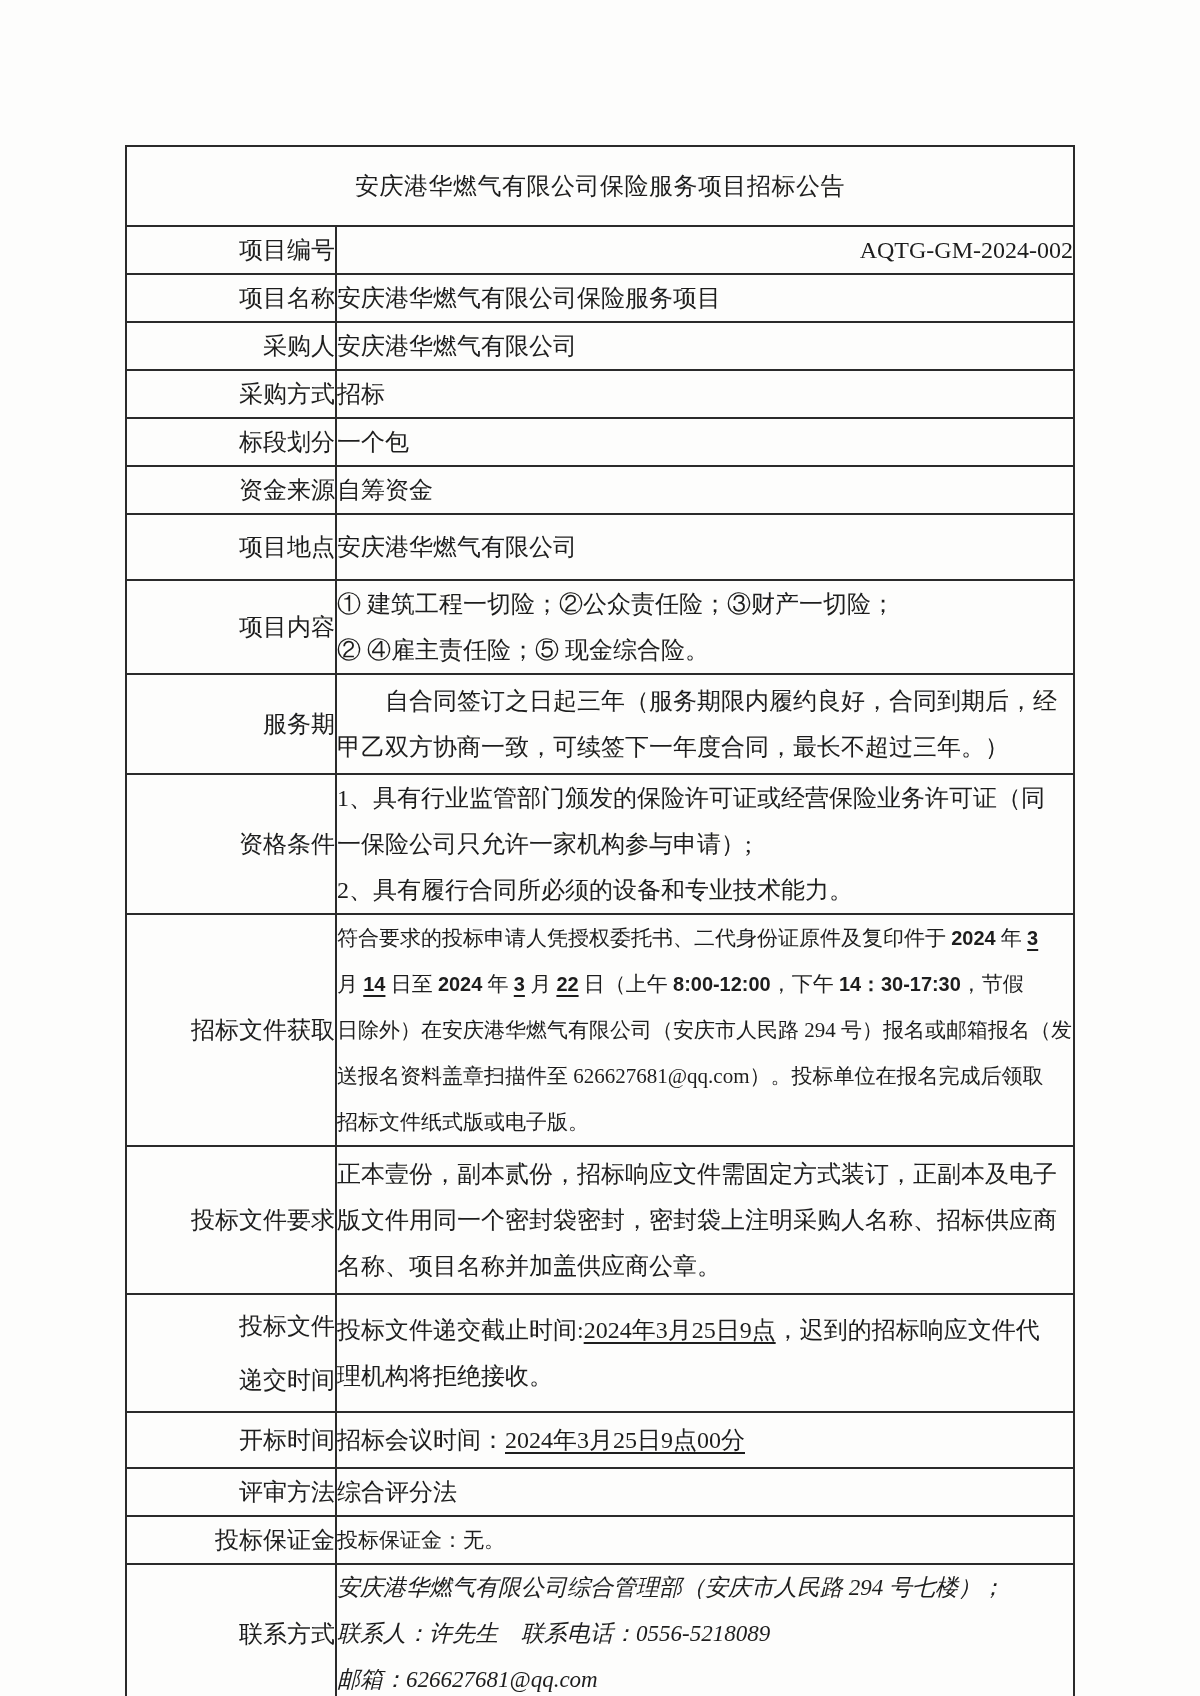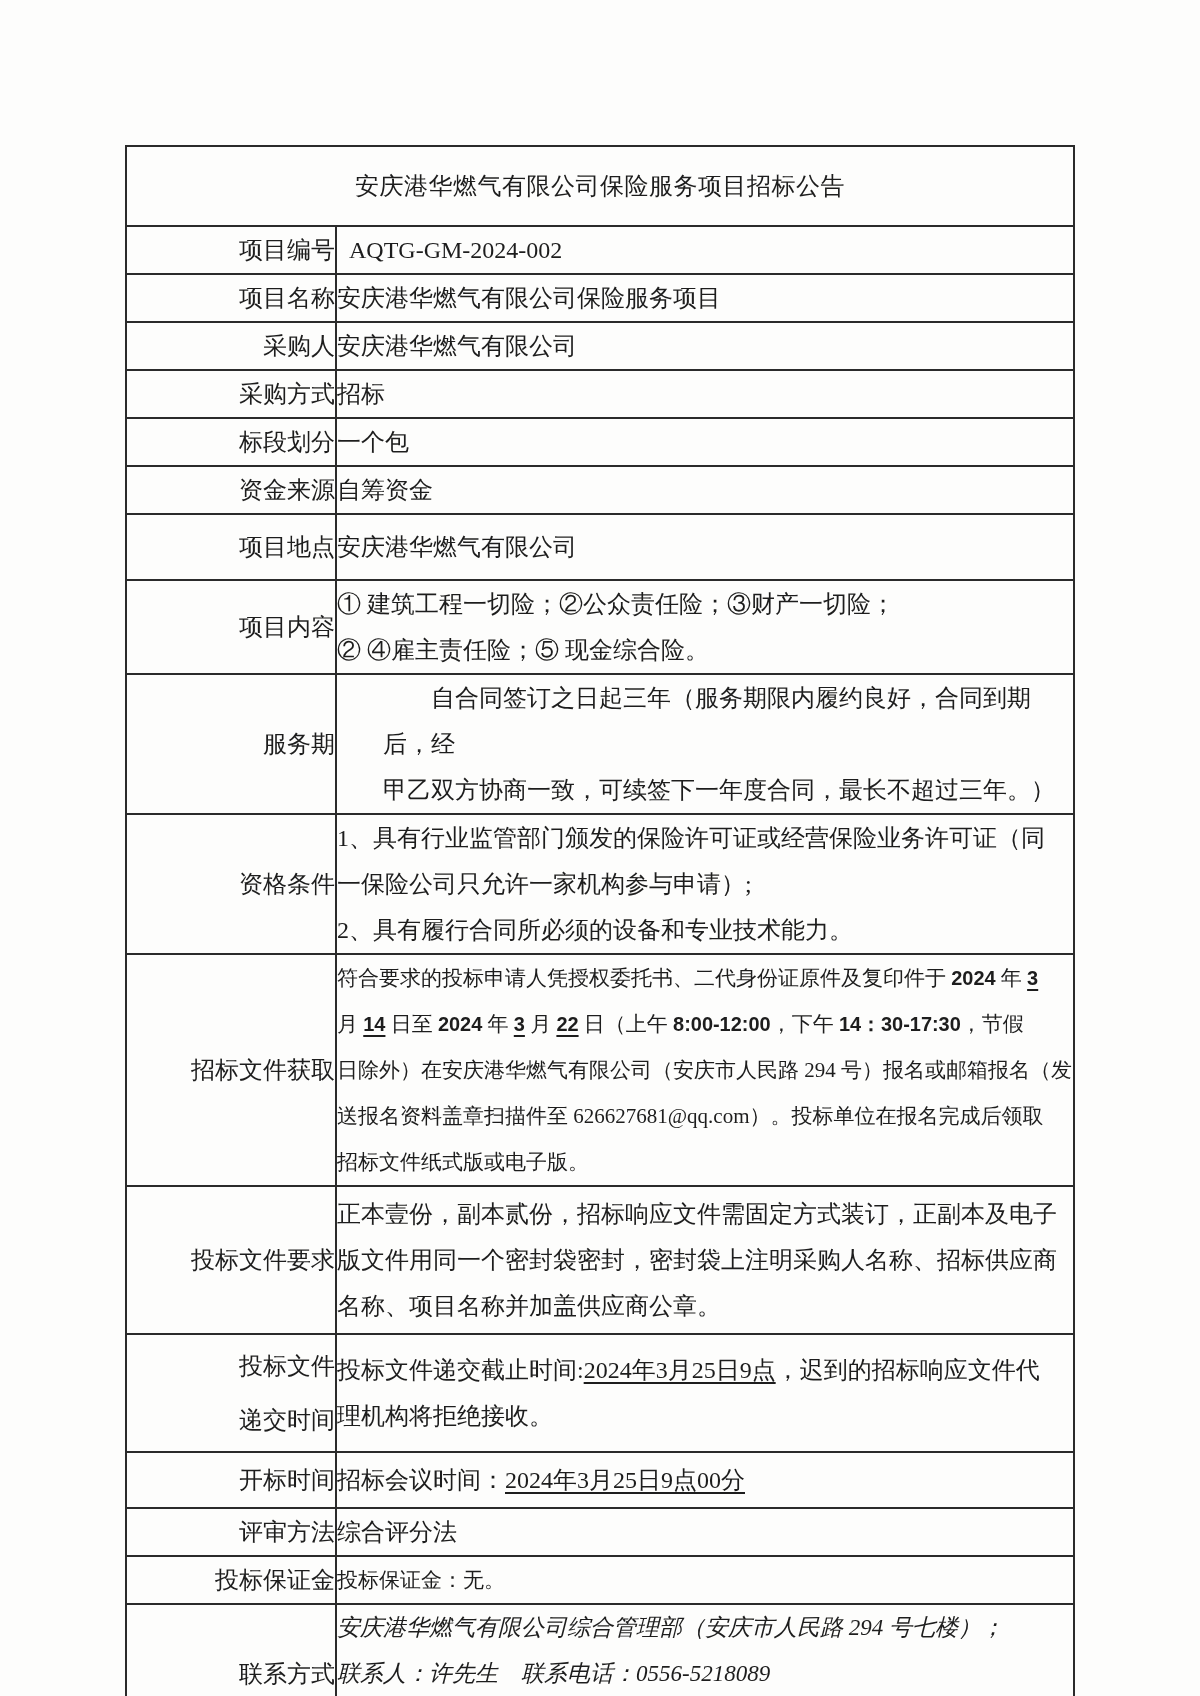--- a/index.html
+++ b/index.html
@@ -51,23 +51,23 @@
   .r-qualification{height:138px;}
   .r-doc-acquisition{height:160px;}
   .r-bid-doc-requirements{height:148px;}
   .r-submission-deadline{height:118px;}
   .r-bid-opening{height:56px;}
   .r-evaluation-method{height:48px;}
   .r-bid-bond{height:45px;}
   .r-contact{height:108px;}
 
   
-  .r-project-number td.content{text-align:left;padding-left:12px;}
+  .r-project-number td.content{text-align:right;padding-left:0;}
   .r-project-content .line{line-height:50px;}
-  .r-service-period .line{line-height:50px;padding-left:46px;}
+  .r-service-period .line{line-height:50px;}
   .r-qualification .line{line-height:45px;}
   .r-doc-acquisition td.content{font-size:21px;}
   .r-doc-acquisition .line{line-height:31px;}
   .r-bid-doc-requirements .line{line-height:48px;}
   .r-submission-deadline .line{line-height:52px;}
   .r-bid-bond td.content{font-size:21px;}
   .r-bid-bond .line{line-height:32px;}
   .r-contact td.content{font-size:23px;font-style:italic;}
   .r-contact .line{line-height:34px;}
 

